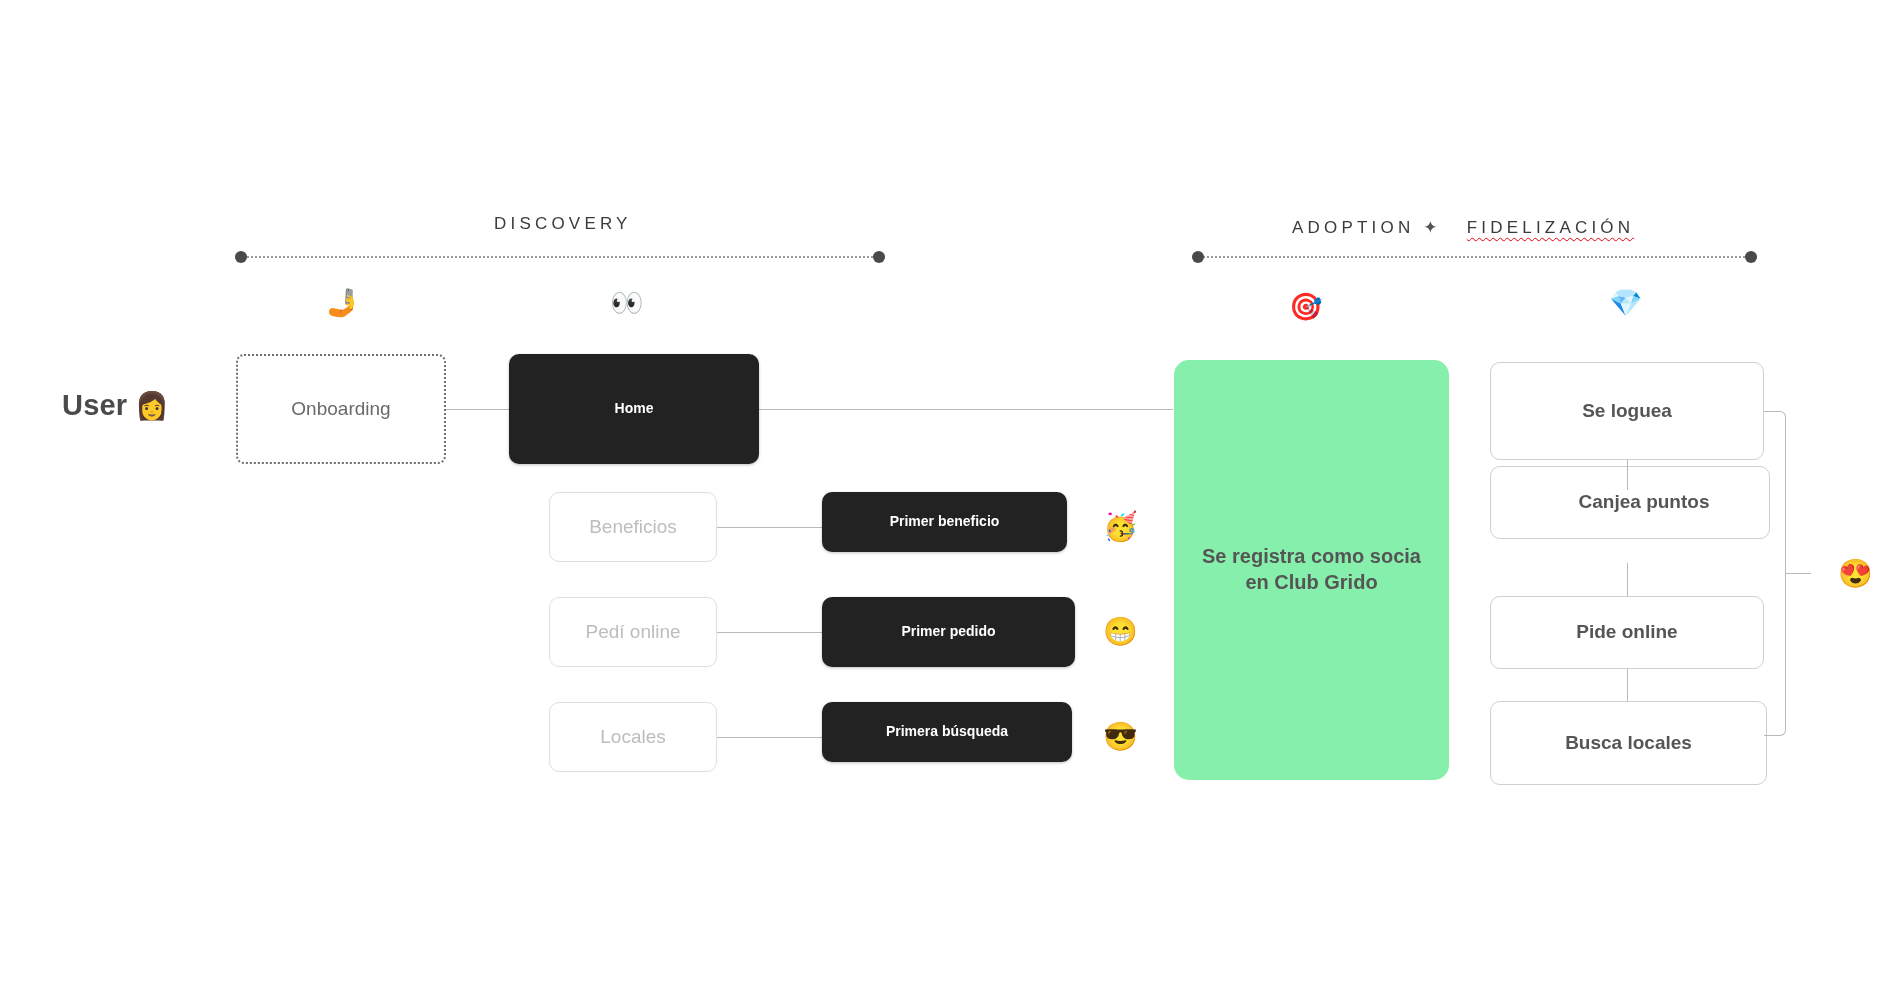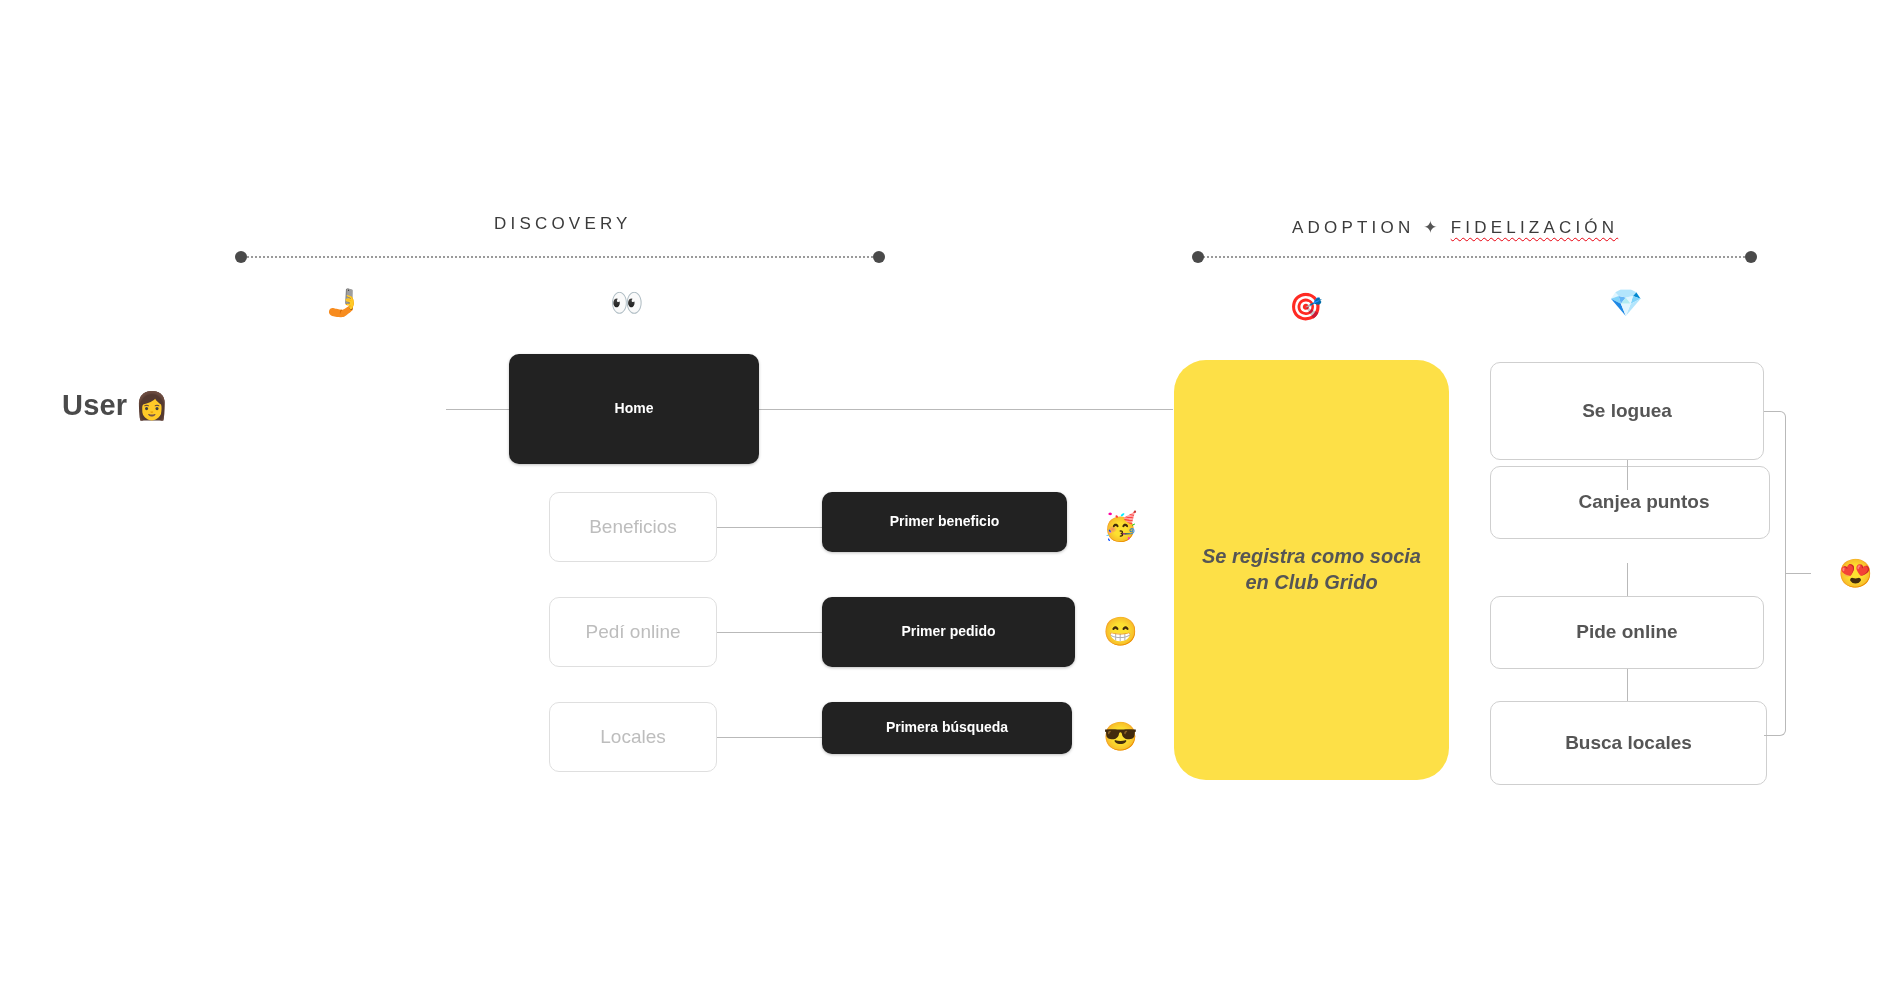--- a/index.html
+++ b/index.html
@@ -25,20 +25,21 @@
     font-weight: 400;
     white-space: nowrap;
   }
   .phase-label .sep { letter-spacing: 4.2px; color: #555; }
   .misspelled {
     text-decoration: underline;
     text-decoration-color: #e8000d;
     text-decoration-style: wavy;
     text-decoration-thickness: 1px;
     text-underline-offset: 4px;
+    margin-left: 16px;
   }
 
   
   .rail { position: absolute; height: 12px; }
   .rail .line {
     position: absolute;
     left: 8px; right: 8px; top: 5px;
     height: 0;
     border-top: 2px dotted #9a9a9a;
   }
@@ -105,27 +106,26 @@
     border-radius: 8px;
   }
   .node.outline {
     background: #ffffff;
     border: 1.4px solid #cfcfcf;
     color: #555555;
     font-weight: 600;
     font-size: 19px;
   }
   .node.blue {
-    background: #fde047;
+    background: #86efac;
     border: none;
     color: #555555;
     font-weight: 700;
     font-size: 20px;
-    border-radius: 32px;
-    font-style: italic;
+    border-radius: 15px;
   }
 
   
   .hline {
     position: absolute;
     height: 0;
     border-top: 1.4px solid #b9b9b9;
   }
   .vline {
     position: absolute;
@@ -183,20 +183,23 @@
     <span class="emoji">👩</span>
   </div>
 
   <div class="hline" style="left:446px; top:409px; width:67px;"></div>
   <div class="hline" style="left:758px; top:409px; width:415px;"></div>
 
   <div class="hline" style="left:716px; top:527px; width:107px;"></div>
   <div class="hline" style="left:716px; top:632px; width:107px;"></div>
   <div class="hline" style="left:716px; top:737px; width:107px;"></div>
 
+  <div class="node dotted" style="left:236px; top:354px; width:210px; height:110px;">
+    <span>Onboarding</span>
+  </div>
 
   <div class="node ghost" style="left:549px; top:492px; width:168px; height:70px;">
     <span>Beneficios</span>
   </div>
   <div class="node ghost" style="left:549px; top:702px; width:168px; height:70px;">
     <span>Locales</span>
   </div>
   <div class="node ghost" style="left:549px; top:597px; width:168px; height:70px;">
     <span>Pedí online</span>
   </div>
@@ -204,21 +207,21 @@
   <div class="node dark" style="left:509px; top:354px; width:250px; height:110px;">
     <span>Home</span>
   </div>
 
   <div class="node dark" style="left:822px; top:492px; width:245px; height:60px;">
     <span>Primer beneficio</span>
   </div>
   <div class="node dark" style="left:822px; top:597px; width:253px; height:70px;">
     <span>Primer pedido</span>
   </div>
-  <div class="node dark" style="left:822px; top:702px; width:250px; height:52px;">
+  <div class="node dark" style="left:822px; top:702px; width:250px; height:60px;">
     <span>Primera búsqueda</span>
   </div>
 
   <div class="row-emoji" style="left:1103px; top:513px;">🥳</div>
   <div class="row-emoji" style="left:1103px; top:618px;">😁</div>
   <div class="row-emoji" style="left:1103px; top:723px;">😎</div>
 
   <div class="node blue" style="left:1174px; top:360px; width:275px; height:420px; padding:0 26px;">
     <span>Se registra como socia en Club Grido</span>
   </div>

